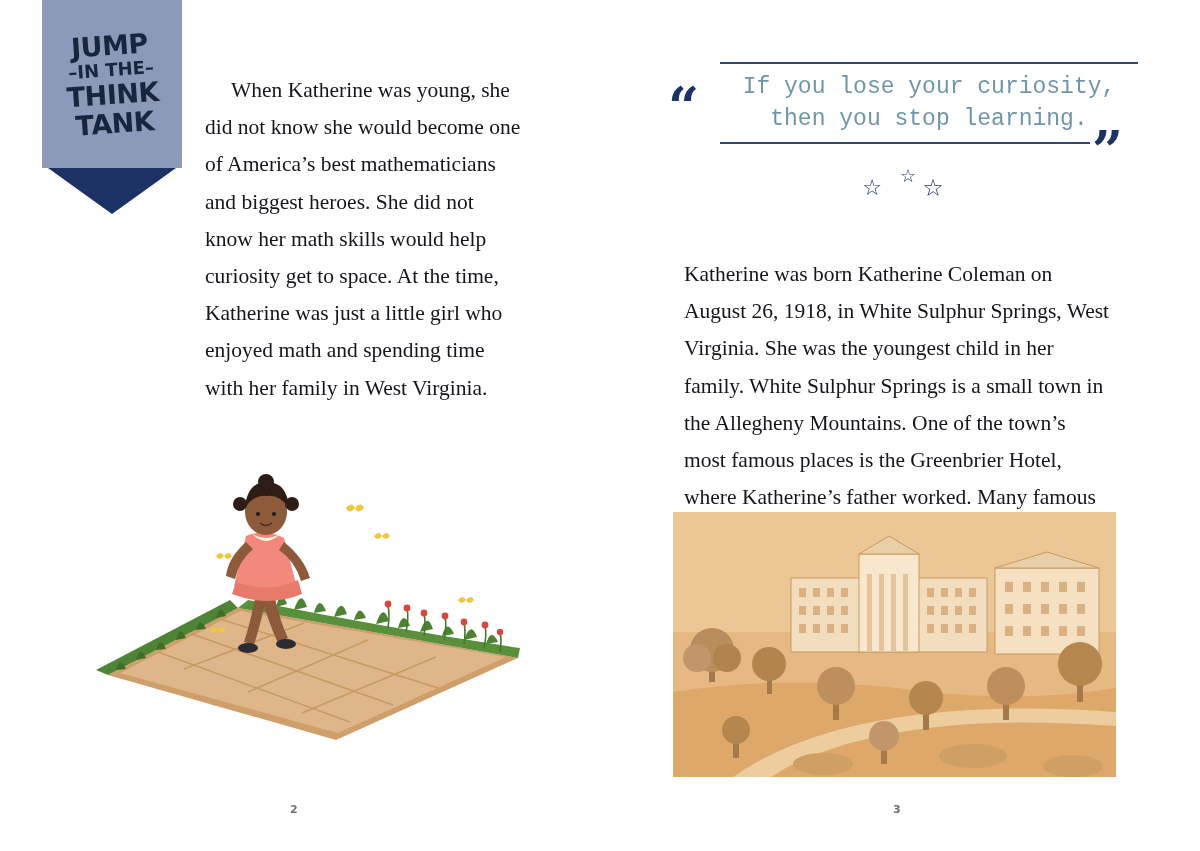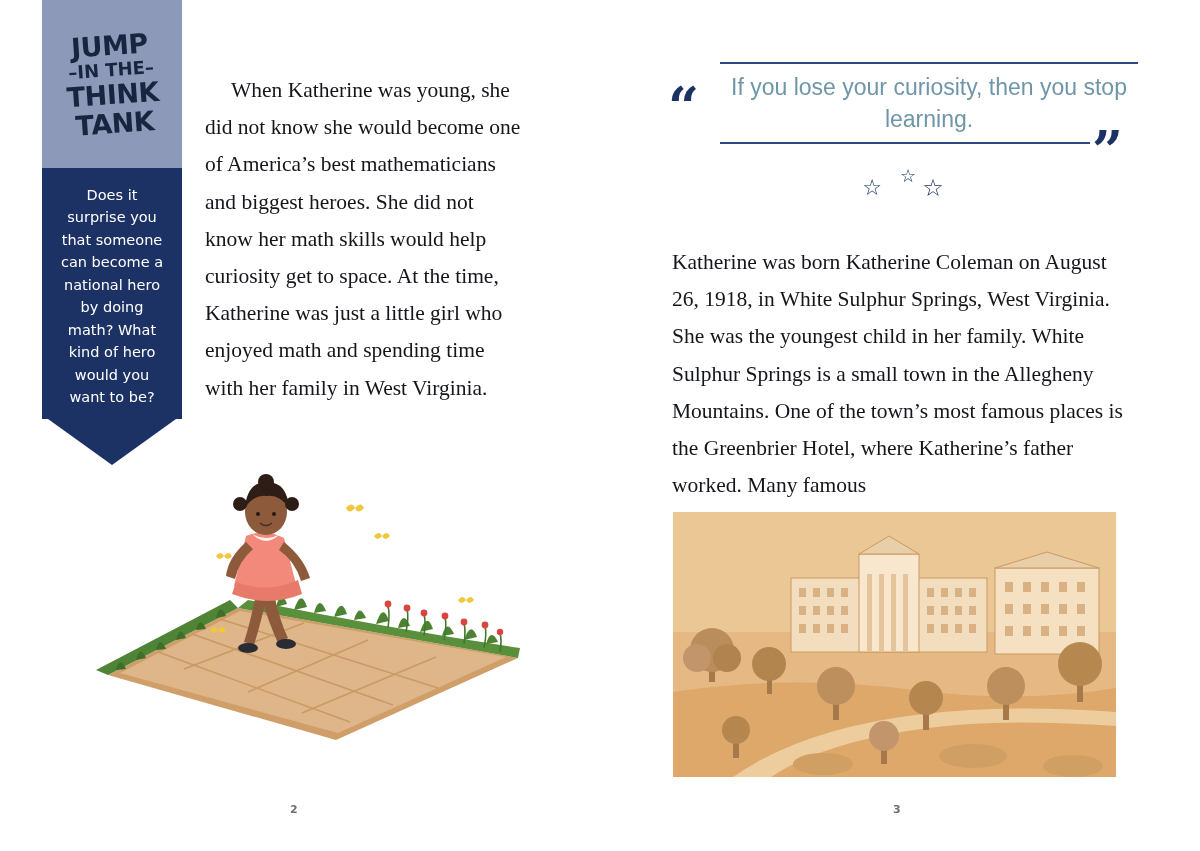--- a/index.html
+++ b/index.html
@@ -113,21 +113,21 @@
     position: absolute; left: 52px; top: 80px;
     width: 370px; height: 2px; background: #2b4a7d;
   }
   .quote-text {
     position: absolute; left: 52px; top: 10px;
     width: 418px;
     text-align: center;
     color: #6f96a8;
     font-size: 23px;
     line-height: 1.38;
-    font-family: Liberation Sans, sans-serif;
+    font-family: Liberation Mono, monospace;
   }
   .qmark {
     position: absolute;
     font-family: "DejaVu Serif", serif;
     font-weight: bold;
     color: #1c3264;
     font-size: 54px;
     line-height: 1;
   }
   .qmark.open { left: 0; top: 18px; }
@@ -184,21 +184,20 @@
 
     <div class="thinktank">
       <div class="tt-head">
         <div class="tt-head-text">
           <div>JUMP</div>
           <div class="l2">–IN THE–</div>
           <div>THINK</div>
           <div>TANK</div>
         </div>
       </div>
-      <div class="tt-body">Does it surprise you that someone can become a national hero by doing math? What kind of hero would you want to be?</div>
       <div class="tt-arrow"></div>
     </div>
 
     <div class="left-text">
       <p class="indent" style="margin:0" id="left-para">When Katherine was young, she did not know she would become one of America’s best <b>mathematicians</b> and biggest heroes. She did not know her math skills would help <b>curiosity</b> get to space. At the time, Katherine was just a little girl who enjoyed math and spending time with her family in West Virginia.</p>
     </div>
 
     <div class="illus-left">
       <svg viewBox="0 0 445 290" width="445" height="290">
 
@@ -318,21 +317,21 @@
     </div>
 
     <div class="sec-heading-wrap">
       <span class="star s-left">☆</span>
       <span class="star s-r1">☆</span>
       <span class="star s-r2">☆</span>
     </div>
   </div>
 
   <div class="right-text">
-    <p style="margin:0">Katherine was born Katherine Coleman on August 26, 1918, in White Sulphur Springs, West Virginia. She was the youngest child in her family. White Sulphur Springs is a small town in the Allegheny Mountains. One of the town’s most famous places is the Greenbrier Hotel, where Katherine’s father worked. Many famous</p>
+    <p style="margin:12px">Katherine was born Katherine Coleman on August 26, 1918, in White Sulphur Springs, West Virginia. She was the youngest child in her family. White Sulphur Springs is a small town in the Allegheny Mountains. One of the town’s most famous places is the Greenbrier Hotel, where Katherine’s father worked. Many famous</p>
   </div>
 
   <div class="illus-right">
     <svg viewBox="0 0 443 265" width="443" height="265">
       <rect x="0" y="0" width="443" height="265" fill="#e6b884"></rect>
 
       <rect x="0" y="0" width="443" height="120" fill="#ecc796"></rect>
 
       <path d="M0,180 Q120,162 240,178 Q350,192 443,176 L443,265 L0,265 Z" fill="#dda869"></path>
 

